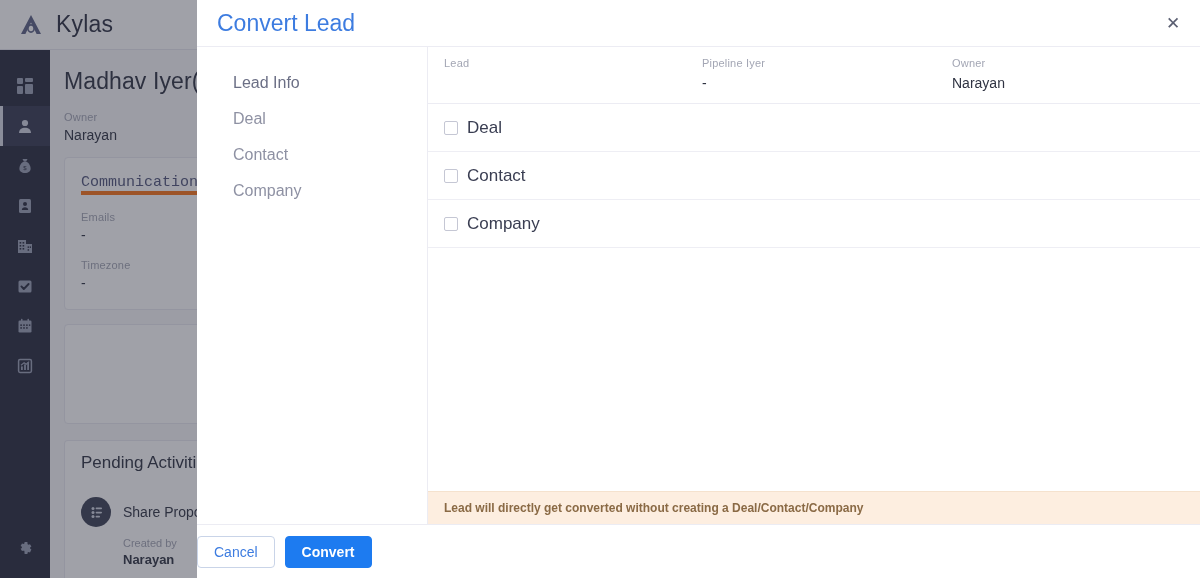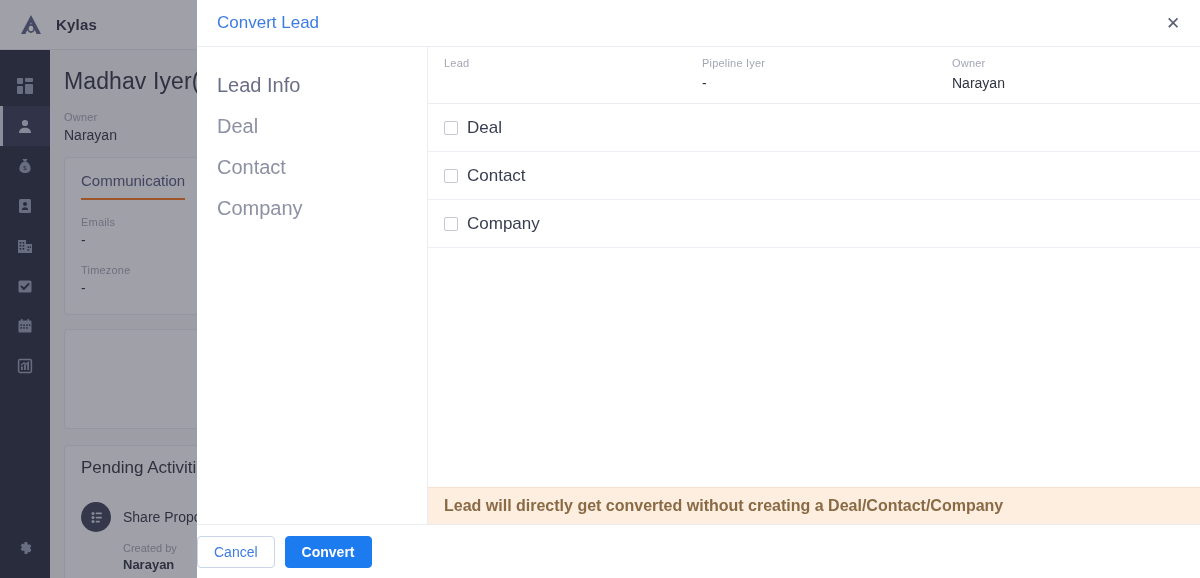--- a/index.html
+++ b/index.html
@@ -14,21 +14,21 @@
   
   .bg-app { position: absolute; inset: 0; background: #f7f7fa; }
 
   .bg-topbar {
     position: absolute; left: 0; top: 0; width: 1200px; height: 50px;
     background: #ffffff; border-bottom: 1px solid #e8e8ee;
     display: flex; align-items: center; padding-left: 18px;
   }
   .logo-mark { width: 26px; height: 26px; display: block; }
   .logo-text {
-    font-size: 15px; font-weight: bold; color: #2d3142;
+    font-size: 23px; font-weight: normal; color: #2d3142;
     margin-left: 12px; letter-spacing: .2px;
   }
 
   .bg-sidebar {
     position: absolute; left: 0; top: 50px; width: 50px; height: 528px;
     background: #272b3d;
   }
   .nav-ico {
     position: relative; width: 50px; height: 40px;
     display: flex; align-items: center; justify-content: center;
@@ -56,22 +56,22 @@
   }
   .field-value {
     font-size: 14px; color: #2f3342; margin-top: 4px;
   }
   .bg-card {
     margin-top: 14px; width: 300px; background: #ffffff;
     border: 1px solid #e9e9f0; border-radius: 4px;
     padding: 14px 16px 18px 16px;
   }
   .card-tab {
-    font-size: 15px; color: #50557a; padding-bottom: 9px;
-    border-bottom: 2px solid #f97316; display: inline-block;
+    font-size: 15px; color: #50557a; 
+    border-bottom: 4px solid #f97316; display: inline-block; font-family: Liberation Mono, monospace;
   }
   .bg-card2 {
     margin-top: 14px; width: 300px; height: 100px; background: #ffffff;
     border: 1px solid #e9e9f0; border-radius: 4px;
   }
   .pending-hdr {
     margin-top: 16px; width: 300px; background: #ffffff;
     border: 1px solid #e9e9f0; border-bottom: none;
     border-radius: 4px 4px 0 0; padding: 12px 16px;
     font-size: 17px; color: #2f3342;
@@ -97,36 +97,36 @@
   
   .modal {
     position: absolute; left: 197px; top: 0; width: 1003px; height: 578px;
     background: #ffffff; display: flex; flex-direction: column;
   }
   .modal-header {
     height: 47px; flex: none; border-bottom: 1px solid #ececf3;
     display: flex; align-items: center; padding: 0 16px 0 20px;
     position: relative;
   }
-  .modal-title { font-size: 17px; color: #3d7ce0; }
+  .modal-title { font-size: 23px; color: #3d7ce0; }
   .modal-close {
     position: absolute; right: 14px; top: 50%; transform: translateY(-50%);
     width: 26px; height: 26px; display: flex; align-items: center;
     justify-content: center; color: #5b5f72; font-size: 17px;
     cursor: pointer; line-height: 1;
   }
 
   .modal-body { flex: 1; display: flex; min-height: 0; }
 
   .steps {
     width: 231px; flex: none; border-right: 1px solid #ececf3;
     padding-top: 18px; background: #ffffff;
   }
   .step {
-    font-size: 20px; color: #8e91a3; padding: 9px 0 9px 20px; cursor: pointer;
+    font-size: 16px; color: #8e91a3; padding: 9px 0 9px 36px; cursor: pointer;
   }
   .step.active { color: #6b6f85; }
 
   .panel { flex: 1; display: flex; flex-direction: column; min-width: 0; }
 
   .summary {
     display: flex; padding: 10px 16px 12px 16px;
     border-bottom: 1px solid #ececf3; flex: none;
   }
   .summary-col { flex: none; }
@@ -146,21 +146,21 @@
   .opt-name { font-size: 17px; color: #3a3e52; margin-left: 9px; white-space: nowrap; }
   .opt-desc { font-size: 12px; color: #9b9eaf; margin-left: 24px; white-space: nowrap; }
   .r-deal .opt-name { width: 66px; }
   .r-contact .opt-name { width: 96px; }
   .r-company .opt-name { width: 112px; }
 
   .fill { flex: 1; min-height: 0; }
 
   .notice {
     flex: none; margin: 0; background: #fdeee0;
-    padding: 9px 16px; font-size: 16px; color: #8a6a45; font-weight: bold;
+    padding: 9px 16px; font-size: 12px; color: #8a6a45; font-weight: bold;
     border-top: 1px solid #f5e2ce;
   }
 
   .modal-footer {
     height: 54px; flex: none; border-top: 1px solid #ececf3;
     display: flex; align-items: center; justify-content: flex-start;
     padding-right: 14px; gap: 10px; background: #fff;
   }
   .btn {
     font-family: "Liberation Sans", sans-serif; font-size: 14px;

